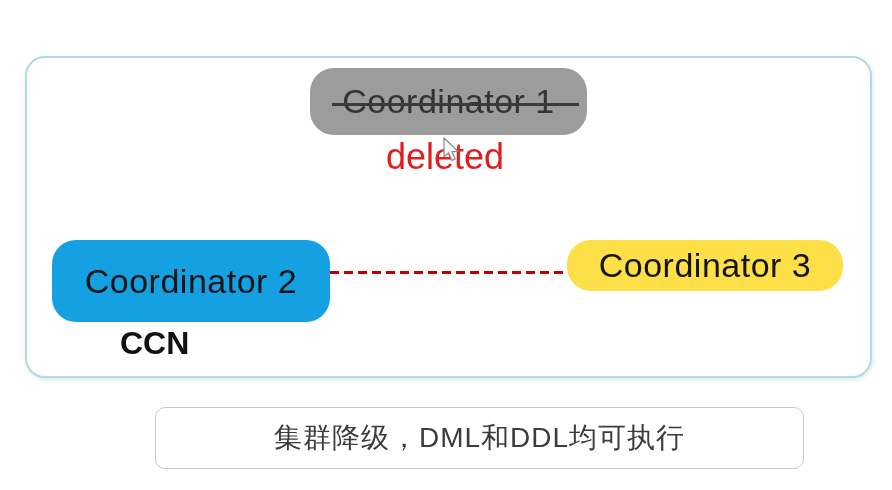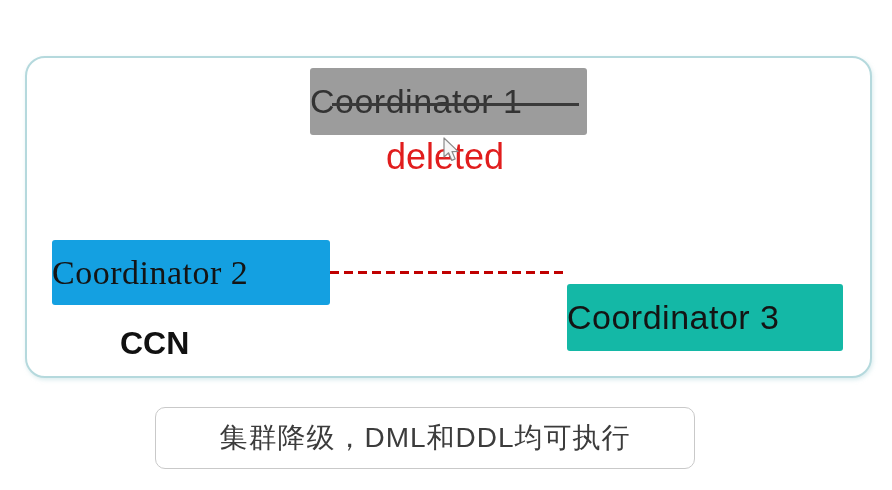--- a/index.html
+++ b/index.html
@@ -24,21 +24,22 @@
     border: 2px solid #b5d9dd;
     border-radius: 20px;
     background: #ffffff;
     box-shadow: 1px 2px 4px rgba(150, 200, 205, 0.35);
     box-sizing: border-box;
   }
   .node {
     position: absolute;
     display: flex;
     align-items: center;
-    border-radius: 3px;
+    justify-content: center;
+    border-radius: 24px;
     font-size: 34px;
     color: #141414;
     letter-spacing: 0.5px;
   }
   .node-gray {
     left: 310px;
     top: 68px;
     width: 277px;
     height: 67px;
     background: #9c9c9c;
@@ -49,31 +50,29 @@
     left: 8%;
     right: 3%;
     top: 52%;
     height: 3px;
     background: #3a3a3a;
   }
   .node-blue-2 {
     left: 52px;
     top: 240px;
     width: 278px;
-    height: 65px;
+    height: 82px;
     background: #14a0e1;
-    font-family: Liberation Serif, serif;
   }
   .node-blue-3 {
     left: 567px;
     top: 240px;
     width: 276px;
-    height: 67px;
-    background: #14b8a6;
-    margin-top: 44px;
+    height: 51px;
+    background: #fde047;
   }
   .deleted-label {
     position: absolute;
     left: 330px;
     top: 138px;
     width: 230px;
     height: 38px;
     line-height: 38px;
     text-align: center;
     font-size: 36px;
@@ -96,21 +95,21 @@
     line-height: 34px;
     text-align: left;
     font-size: 32px;
     font-weight: 700;
     color: #111111;
   }
   .caption-box {
     position: absolute;
     left: 155px;
     top: 407px;
-    width: 540px;
+    width: 649px;
     height: 62px;
     border: 1px solid #c9c9c9;
     border-radius: 10px;
     background: #ffffff;
     display: flex;
     align-items: center;
     justify-content: center;
     box-sizing: border-box;
   }
   .caption-text {

